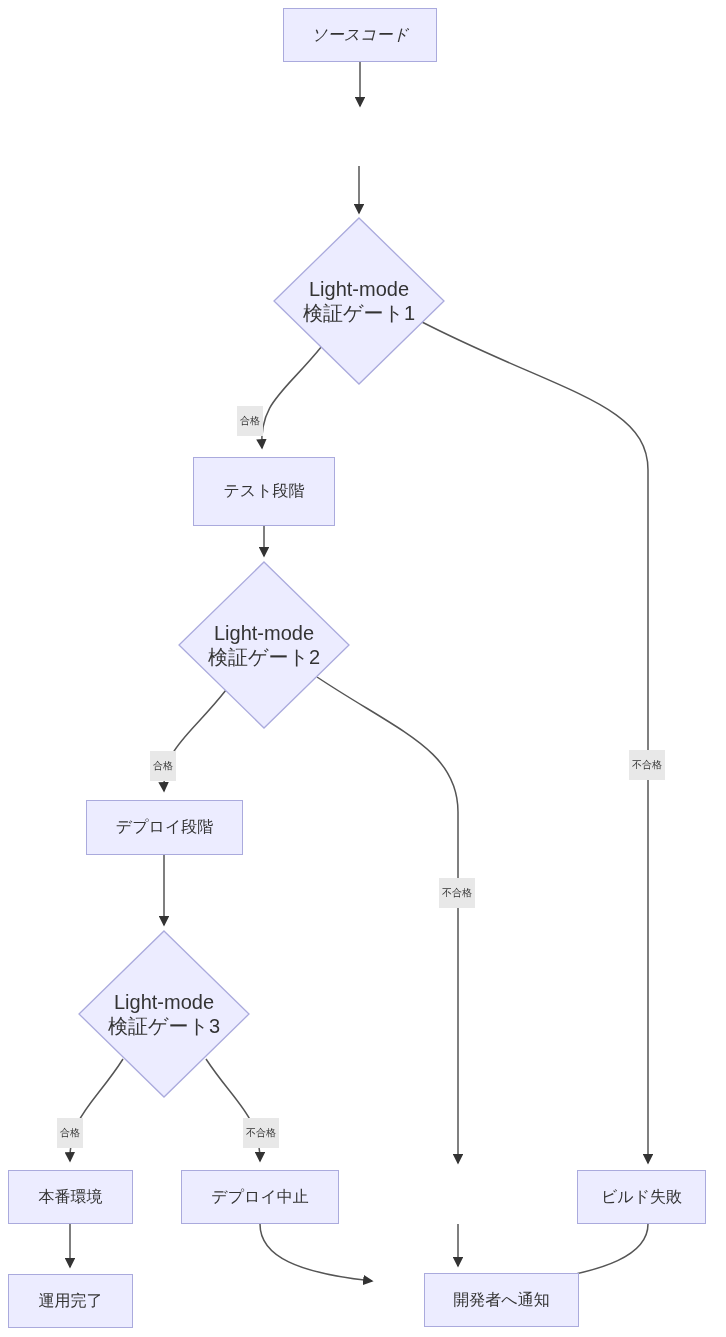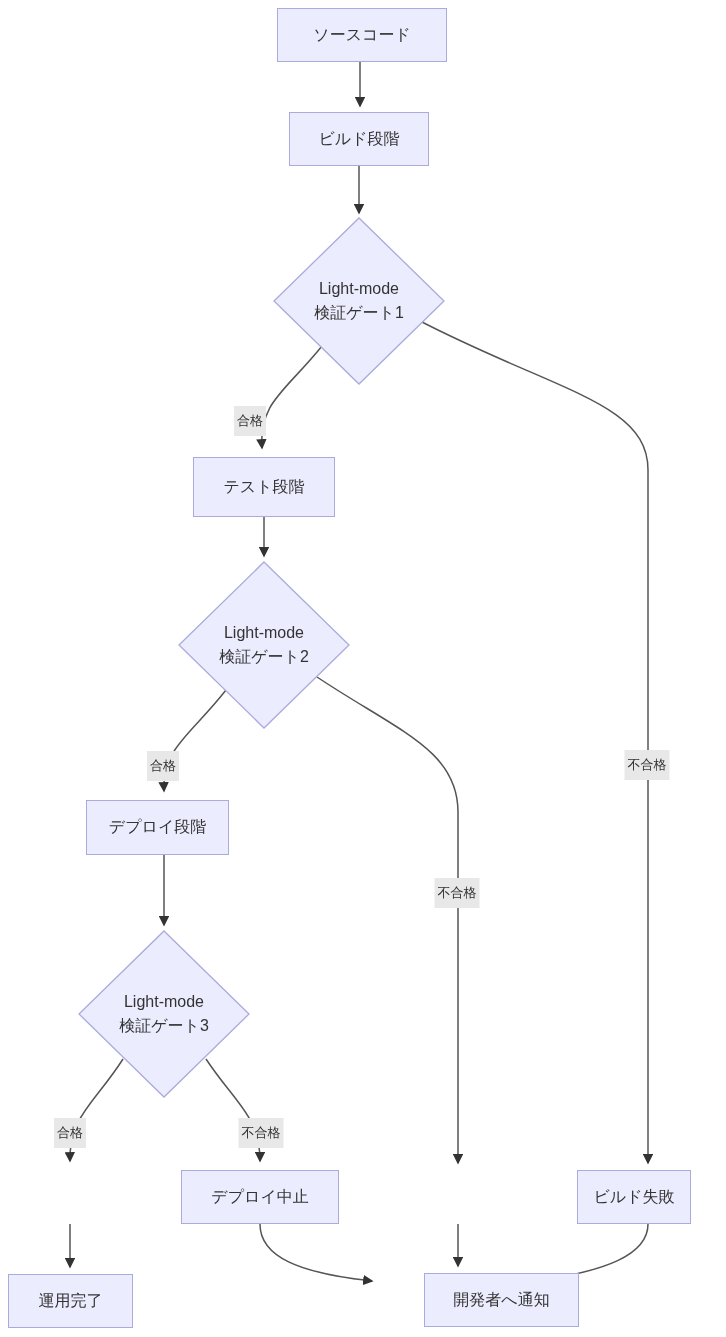--- a/index.html
+++ b/index.html
@@ -25,30 +25,30 @@
     justify-content: center;
     color: var(--text, #333);
     font-size: 16px;
     white-space: nowrap;
   }
   .diamond-label {
     position: absolute;
     transform: translate(-50%, -50%);
     text-align: center;
     color: var(--text, #333);
-    font-size: 16px;
+    font-size: 20px;
     line-height: 24px;
     white-space: nowrap;
   }
   .edge-label {
     position: absolute;
     transform: translate(-50%, -50%);
     background: var(--edge-label-bg, #e8e8e8);
     color: var(--text, #333);
-    font-size: 13px;
+    font-size: 10px;
     line-height: 20px;
     padding: 5px 3px;
     white-space: nowrap;
   }
 </style>
 </head>
 <body>
 
 <div class="canvas">
 
@@ -72,36 +72,36 @@
     <path class="edge" d="M70,1224 L70,1267" marker-end="url(#arrowhead)"></path>
     <path class="edge" d="M260,1224 C260,1257 299,1273 372,1281" marker-end="url(#arrowhead)"></path>
     <path class="edge" d="M458,1224 L458,1266" marker-end="url(#arrowhead)"></path>
     <path class="edge" d="M648,1224 C648,1256 602,1271 543,1280" marker-end="url(#arrowhead)"></path>
 
     <polygon class="shape" points="359,218 444,301 359,384 274,301"></polygon>
     <polygon class="shape" points="264,562 349,645 264,728 179,645"></polygon>
     <polygon class="shape" points="164,931 249,1014 164,1097 79,1014"></polygon>
   </svg>
 
-  <div class="node" style="left:277px; top:8px; width:170px; height:54px;">
+  <div class="node" style="left:283px; top:8px; width:154px; height:54px;font-style:italic;">
     <span>ソースコード</span>
   </div>
-  <div class="node" style="left:289px; top:112px; width:140px; height:54px;">
-    <span>ビルド段階</span>
-  </div>
-  <div class="node" style="left:193px; top:457px; width:142px; height:60px;">
+  <div class="node" style="left:193px; top:457px; width:142px; height:69px;">
     <span>テスト段階</span>
   </div>
-  <div class="node" style="left:86px; top:800px; width:143px; height:55px;">
+  <div class="node" style="left:86px; top:800px; width:157px; height:55px;">
     <span>デプロイ段階</span>
+  </div>
+  <div class="node" style="left:8px; top:1170px; width:125px; height:54px;">
+    <span>本番環境</span>
   </div>
   <div class="node" style="left:181px; top:1170px; width:158px; height:54px;">
     <span>デプロイ中止</span>
   </div>
-  <div class="node" style="left:577px; top:1170px; width:114px; height:54px;">
+  <div class="node" style="left:577px; top:1170px; width:129px; height:54px;">
     <span>ビルド失敗</span>
   </div>
   <div class="node" style="left:8px; top:1274px; width:125px; height:54px;">
     <span>運用完了</span>
   </div>
   <div class="node" style="left:380px; top:1273px; width:155px; height:54px;margin-left:44px;">
     <span>開発者へ通知</span>
   </div>
 
   <div class="diamond-label" style="left:359px; top:301px;">

